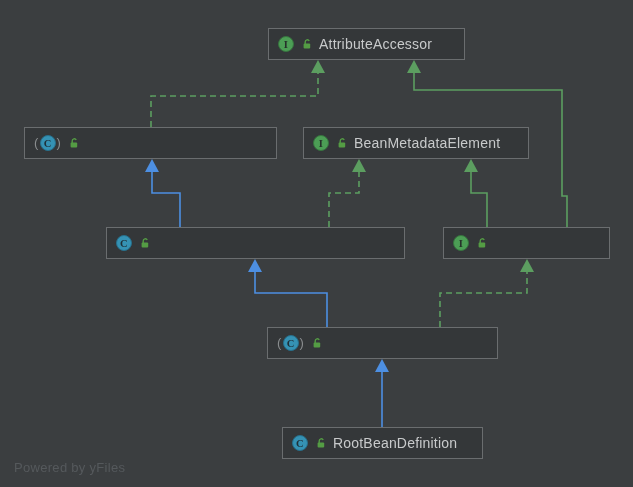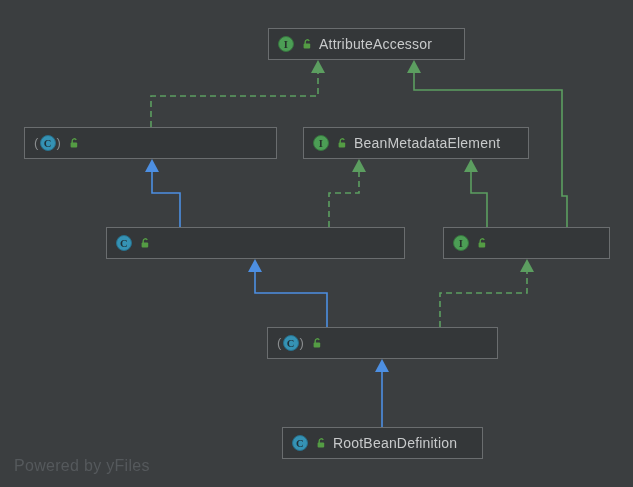--- a/index.html
+++ b/index.html
@@ -34,21 +34,21 @@
   .paren{
     font-style:normal;color:#8a8d8f;font-size:13px;line-height:16px;
     font-family:"Liberation Sans", sans-serif;
   }
   .paren.open{margin-right:1px;}
   .paren.close{margin-left:1px;}
   .lock{display:inline-flex;flex:0 0 auto;margin-left:1px;}
   .label{flex:0 0 auto;}
   .watermark{
     position:absolute;left:14px;bottom:12px;
-    color:#55595c;font-size:16px;letter-spacing:.3px;
+    color:#55595c;font-size:13px;letter-spacing:.3px;
   }
 </style>
 </head>
 <body>
 
 <div class="canvas">
 
   <svg class="edges" width="633" height="487" viewBox="0 0 633 487">
 
     <path class="edge dashed" d="M151,127 L151,96 L318,96 L318,72" stroke="#5c9e60"></path>

